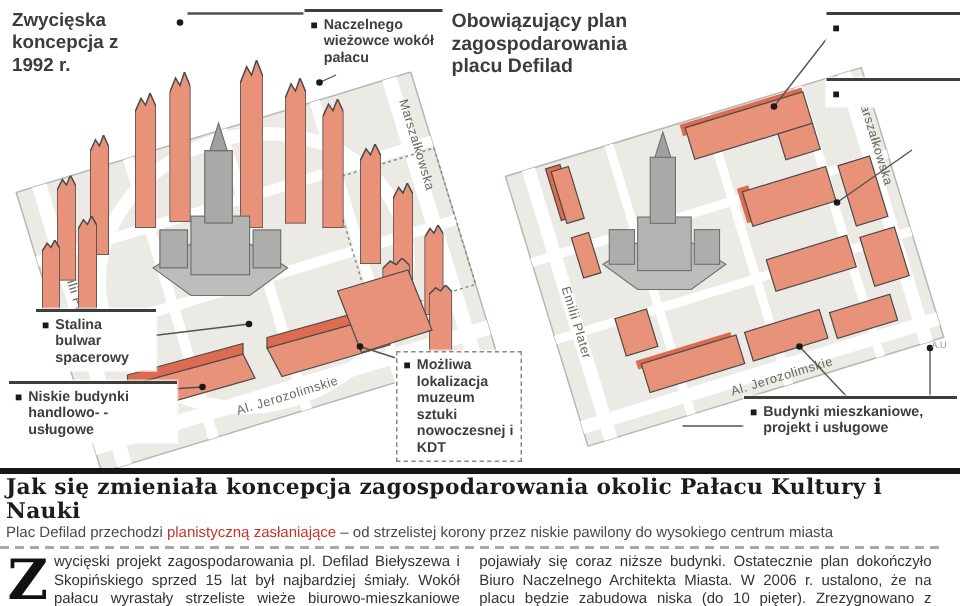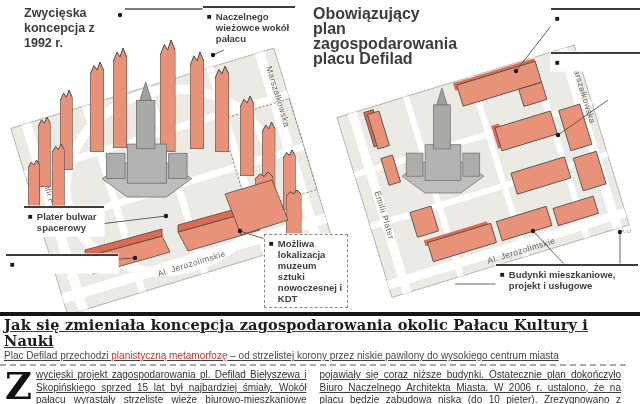--- a/index.html
+++ b/index.html
@@ -8,21 +8,21 @@
   .graphic{position:absolute;left:0;top:0;width:640px;height:312px;}
   .mapsvg{position:absolute;z-index:1;}
   #leaders{position:absolute;left:0;top:0;z-index:3;pointer-events:none;}
   .map-title{position:absolute;z-index:4;font-weight:700;font-size:12.5px;line-height:15px;color:#3c3c3a;}
   .callout{position:absolute;z-index:4;background:#fff;border-top:2.5px solid #3e3e3c;
            padding:3px 4px 3px 4px;font-size:9.5px;line-height:11px;font-weight:700;color:#3e3e3c;
            display:flex;gap:4px;align-items:flex-start;box-shadow:0 0 0 1px rgba(255,255,255,.6);}
   .callout .sq{font-size:8px;line-height:11px;color:#1a1a1a;}
   .callout.dashed{border:1px dashed #8a8a86;border-top:1px dashed #8a8a86;padding:3px 4px;}
   .credit{position:absolute;z-index:4;font-size:6px;color:#9a9894;}
-  .article{position:absolute;left:0;top:312px;width:626px;height:92px;text-decoration:underline;}
+  .article{position:absolute;left:0;top:312px;width:626px;height:92px;}
   .blackbar{height:4px;background:#161616;width:640px;}
   .headline{font-family:"DejaVu Serif",serif;font-weight:700;font-size:14.5px;line-height:16px;
             color:#1c1c1c;padding:1px 4px 0 4px;letter-spacing:.2px;}
   .subhead{font-size:10px;line-height:11px;color:#4a4a48;padding:1px 4px 3px 4px;}
   .subhead .red{color:#c4342d;}
   .dashes{border-top:2px dashed #aba9a4;margin:0 0 3px 0;}
   .cols{display:flex;gap:13px;padding:0 5px;}
   .col{flex:1;font-size:10px;line-height:12.5px;color:#333331;text-align:justify;}
   .dropcap{float:left;font-family:"DejaVu Serif",serif;font-weight:700;font-size:37px;
            line-height:33px;color:#111;margin:1px 4px 0 0;}
@@ -157,57 +157,58 @@
         <circle cx="166" cy="216" r="2.2"></circle>
           <circle cx="135" cy="258" r="2.2"></circle>
         <circle cx="240" cy="231" r="2.2"></circle>
           <circle cx="516" cy="71" r="2.2"></circle>
         <circle cx="558" cy="135" r="2.2"></circle>
           <circle cx="620" cy="232" r="2.2"></circle>
         <circle cx="533" cy="231" r="2.2"></circle>
       </g>
     </svg>
 
-    <div class="map-title" style="left:24px;top:6px;width:92px">Zwycięska koncepcja z 1992 r.</div>
-    <div class="map-title" style="left:313px;top:6px;width:140px;font-size:16px">Obowiązujący plan zagospodarowania placu Defilad</div>
+    <div class="map-title" style="left:8px;top:6px;width:92px">Zwycięska koncepcja z 1992 r.</div>
+    <div class="map-title" style="left:301px;top:6px;width:140px;font-size:13px">Obowiązujący plan zagospodarowania placu Defilad</div>
 
     <div class="callout" style="left:203px;top:6px;width:84px">
       <span class="sq">■</span>
       <span>Naczelnego wieżowce wokół pałacu</span>
     </div>
     <div class="callout" style="left:551px;top:8px;width:84px">
       <span class="sq">■</span>
     </div>
     <div class="callout" style="left:551px;top:52px;width:84px">
       <span class="sq">■</span>
     </div>
     <div class="callout" style="left:24px;top:206px;width:72px">
       <span class="sq">■</span>
-      <span>Plater bulwar spacerowy</span>
+      <span>Stalina bulwar spacerowy</span>
     </div>
     <div class="callout" style="left:6px;top:254px;width:104px">
       <span class="sq">■</span>
+      <span>Niskie budynki handlowo- -usługowe</span>
     </div>
     <div class="callout dashed" style="left:264px;top:234px;width:74px">
       <span class="sq">■</span>
       <span>Możliwa lokalizacja muzeum sztuki nowoczesnej i KDT</span>
     </div>
     <div class="callout" style="left:496px;top:264px;width:134px">
       <span class="sq">■</span>
       <span>Budynki mieszkaniowe, projekt i usługowe</span>
     </div>
 
     <div class="credit" style="left:621px;top:228px">A.U</div>
   </div>
 
   <div class="article">
     <div class="blackbar"></div>
     <div class="headline">Jak się zmieniała koncepcja zagospodarowania okolic Pałacu Kultury i Nauki</div>
     <div class="subhead">
-      <span>Plac Defilad przechodzi </span><span class="red">planistyczną metamorfozę</span><span> – od strzelistej korony przez niskie pawilony do wysokiego centrum miasta</span>
+      <span>Plac Defilad przechodzi </span><span class="red">planistyczną zasłaniające</span><span> – od strzelistej korony przez niskie pawilony do wysokiego centrum miasta</span>
     </div>
     <div class="dashes"></div>
     <div class="cols">
       <div class="col">
         <span class="dropcap">Z</span><span>wycięski projekt zagospodarowania pl. Defilad Biełyszewa i Skopińskiego sprzed 15 lat był najbardziej śmiały. Wokół pałacu wyrastały strzeliste wieże biurowo-mieszkaniowe zupełnie zasłaniające kontrowersyjny dar Stalina. Koncepcję skrytykowali miejscy architekci. W kolejnych</span>
       </div>
       <div class="col">
         <span>pojawiały się coraz niższe budynki. Ostatecznie plan dokończyło Biuro Naczelnego Architekta Miasta. W 2006 r. ustalono, że na placu będzie zabudowa niska (do 10 pięter). Zrezygnowano z kolistego bulwaru i przywrócono regularne pierzeje ulic. Czy plany znów zostaną zmienione?</span>
         
       </div>

